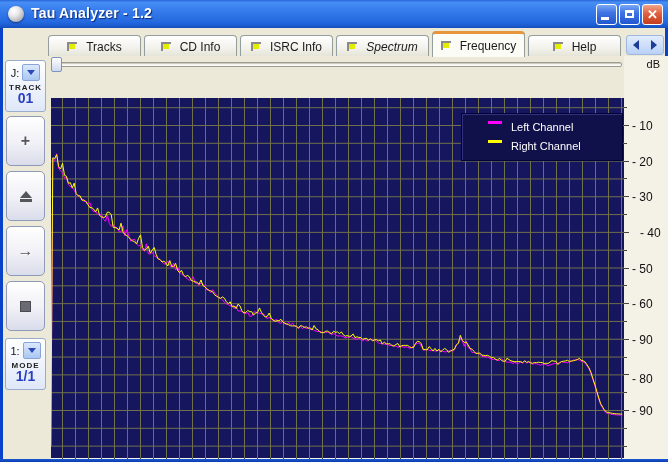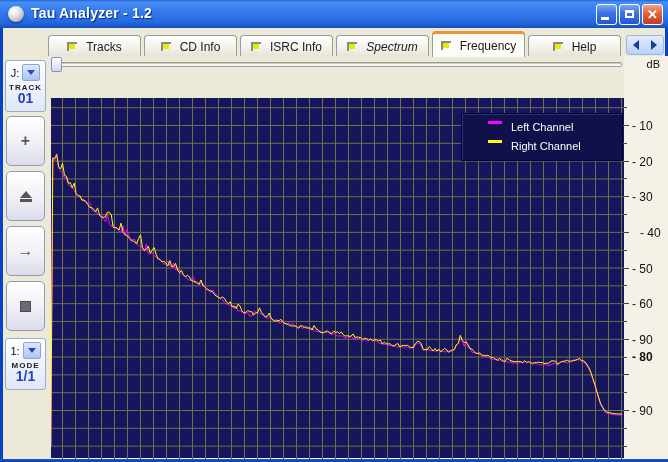--- a/index.html
+++ b/index.html
@@ -287,21 +287,21 @@
           <div class="ytick" style="top: 211.5px; width: 5px;"></div>
           <div class="ylabel" style="top: 211.5px;">- 50</div>
           <div class="ytick" style="top: 229.312px; width: 3px;"></div>
           <div class="ytick" style="top: 247.125px; width: 5px;"></div>
           <div class="ylabel" style="top: 247.125px;">- 60</div>
           <div class="ytick" style="top: 264.938px; width: 3px;"></div>
           <div class="ytick" style="top: 282.75px; width: 5px;"></div>
           <div class="ylabel" style="top: 282.75px;">- 90</div>
           <div class="ytick" style="top: 300.562px; width: 3px;"></div>
           <div class="ytick" style="top: 318.375px; width: 5px;"></div>
-          <div class="ylabel" style="top: 300px; font-weight: bold;">- 80</div>
+          <div class="ylabel" style="top: 322px;">- 80</div>
           <div class="ytick" style="top: 336.188px; width: 3px;"></div>
           <div class="ytick" style="top: 354px; width: 5px;"></div>
           <div class="ylabel" style="top: 354px;">- 90</div>
           <div class="ytick" style="top: 371.812px; width: 3px;"></div>
           <div class="ytick" style="top: 389.625px; width: 3px;"></div>
         </div>
       <div id="x-axis">
 
       <div class="xtick" style="left: 11px; height: 3px;"></div>
           <div class="xtick" style="left: 24px; height: 5px;"></div>

